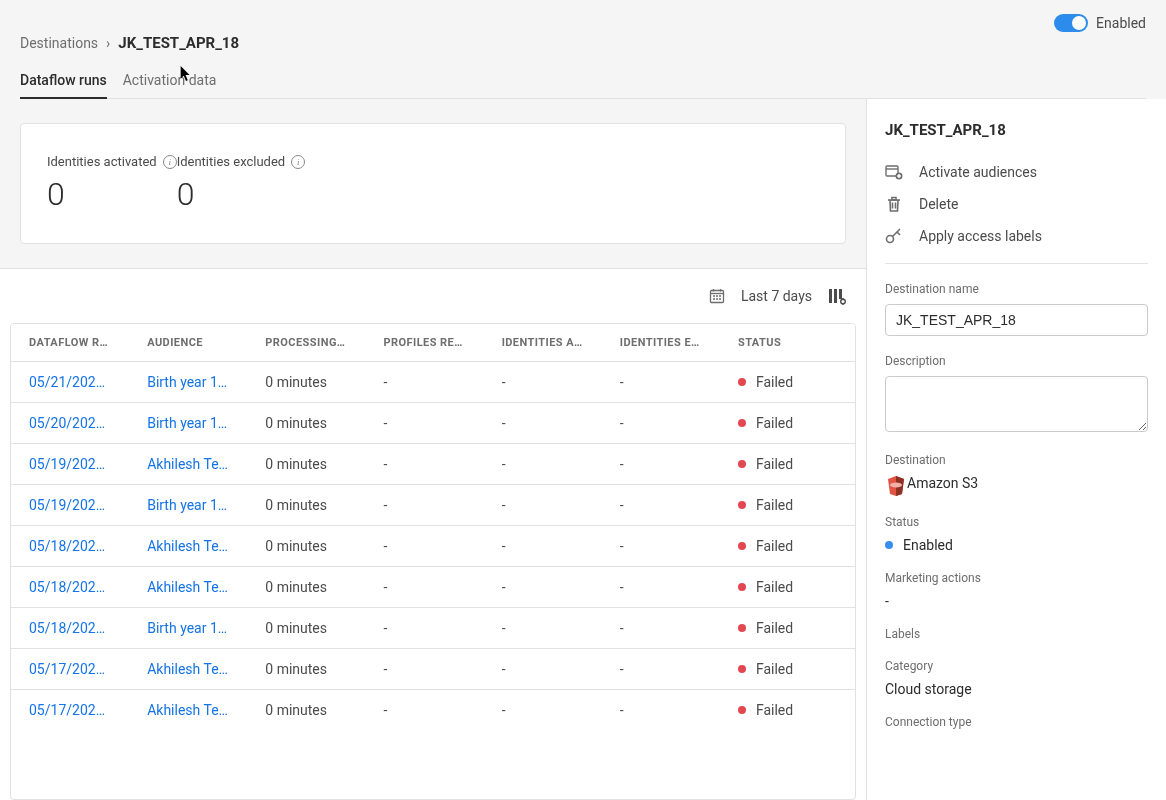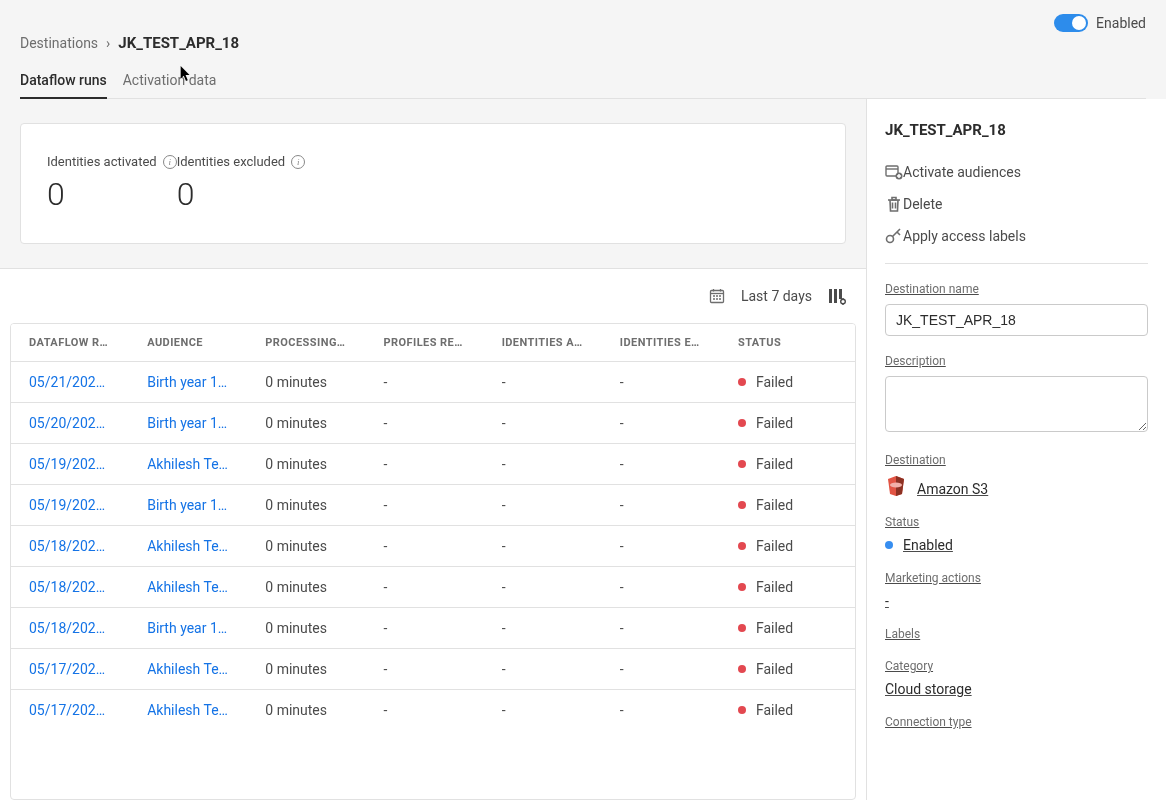--- a/index.html
+++ b/index.html
@@ -66,31 +66,31 @@
   td { padding: 12px 18px; font-size: 14px; color: var(--text); white-space: nowrap; overflow:hidden; text-overflow:ellipsis;}
   td.link { color: var(--link); cursor:pointer; }
   .status-cell { display:flex; align-items:center; gap:10px;}
   .dot { width:8px; height:8px; border-radius:50%; background: var(--red); display:inline-block;}
   .dot.enabled { background: var(--blue-dot); }
 
   
   .aside-inner { padding: 22px 18px; }
   .aside-title { font-weight:700; color: var(--text-dark); font-size: 15px; margin-bottom: 24px;}
   .aside-actions { display:flex; flex-direction:column; gap: 14px; margin-bottom: 4px;}
-  .aside-action { display:flex; align-items:center; gap:0; color: var(--text); cursor:pointer;}
+  .aside-action { display:flex; align-items:center; gap:16px; color: var(--text); cursor:pointer;}
   .aside-action svg { width:18px; height:18px; flex:0 0 18px;}
   .aside-action span { font-size:14px;}
   .aside-section { border-top: 1px solid var(--border); padding-top: 18px; margin-top: 18px;}
   .field-label { font-size: 12px; color: var(--text-muted); margin-bottom: 8px;}
   .text-input { width:100%; border:1px solid #cacaca; border-radius:4px; padding: 7px 10px; font-size:14px; color: var(--text-dark); background:#fff;}
   .textarea { width:100%; border:1px solid #cacaca; border-radius:4px; padding: 7px 10px; font-size:14px; min-height:56px; resize: both; background:#fff;}
-  .dest-row { display:flex; align-items:flex-end; gap:10px;}
+  .dest-row { display:flex; align-items:flex-start; gap:0;}
   .s3-icon { width:22px; height:22px;}
   .field-value { color: var(--text-dark); font-size:14px;}
-  .group { margin-bottom: 18px; text-decoration: underline;}
+  .group { margin-bottom: 18px;}
 
   
   .cursor { position:absolute; top:66px; left:180px; width:12px; height:16px; pointer-events:none;}
 </style>
 </head>
 <body>
 
 <div class="page">
   <div class="header">
     <div class="breadcrumbs">

